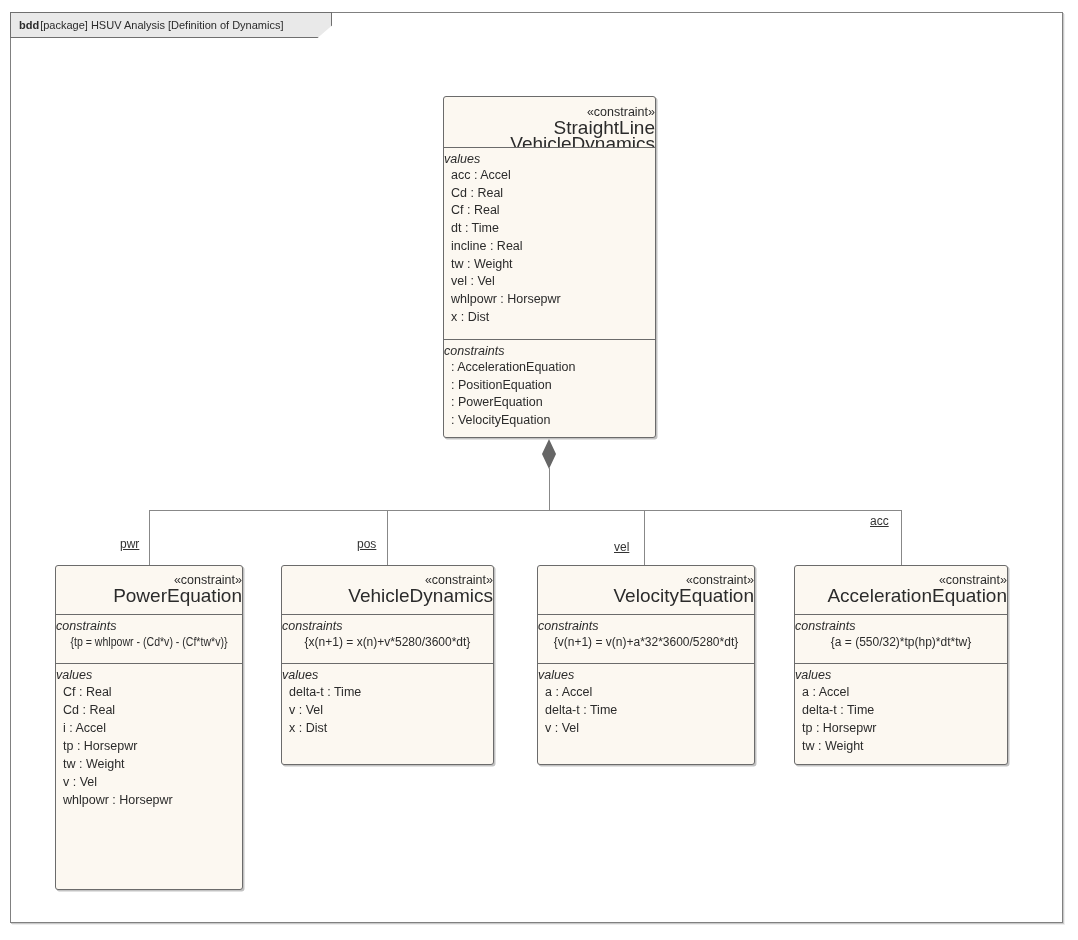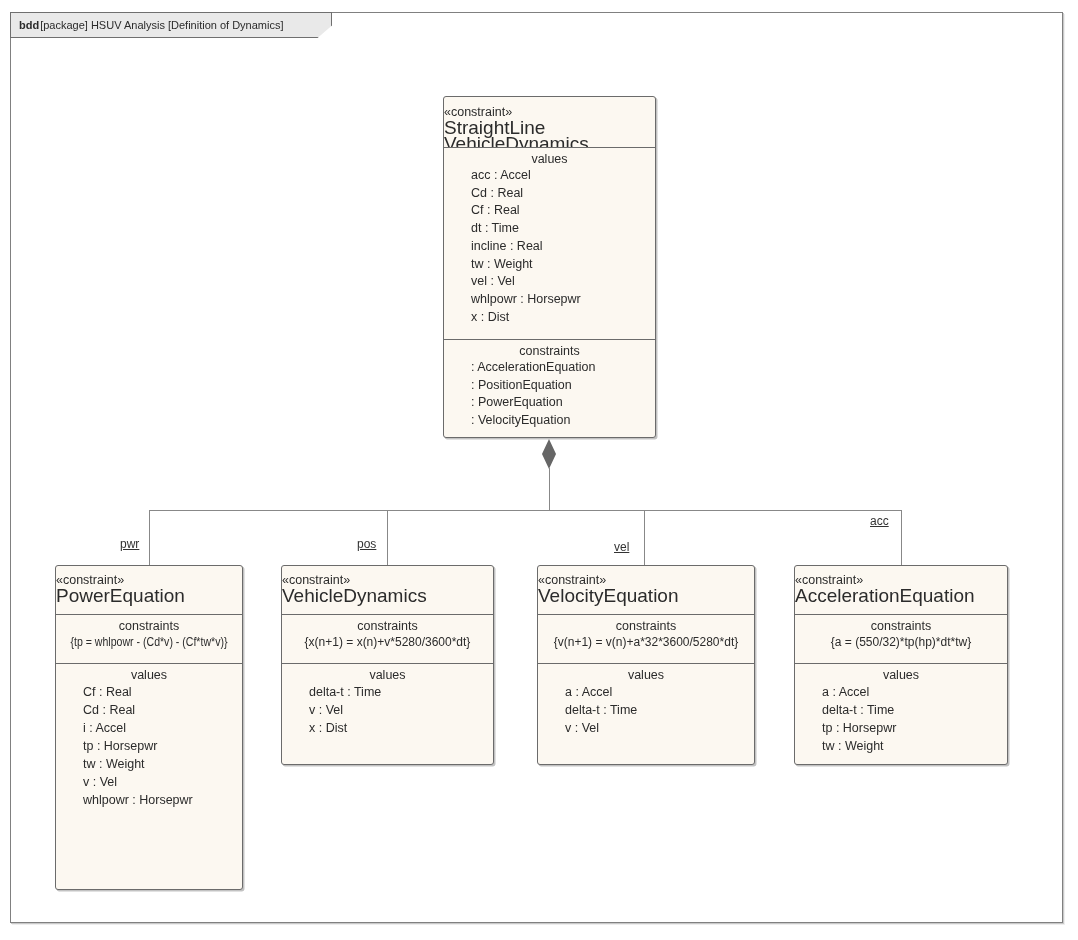--- a/index.html
+++ b/index.html
@@ -51,36 +51,36 @@
     box-sizing: border-box;
     font-size: 12.5px;
   }
   .compartment {
     border-top: 1px solid #6b6b6b;
     box-sizing: border-box;
     overflow: hidden;
   }
   .compartment:first-child { border-top: none; }
   .blk-title {
-    text-align: left;
+    text-align: right;
     padding-top: 7px;
     line-height: 16px;
   }
   .blk-stereotype { font-size: 12.5px; }
   .blk-name { font-weight: normal; font-size: 19px; }
   .comp-label {
-    text-align: center;
+    font-style: italic;
     font-size: 12.5px;
     padding-top: 4px;
     line-height: 15px;
   }
   .row {
+    padding-left: 7px;
     line-height: 17.7px;
     white-space: nowrap;
-    margin-left: 27px;
   }
   .child .row { line-height: 18px; }
   .expr {
     text-align: center;
     font-size: 12px;
     line-height: 16px;
     white-space: nowrap;
   }
   .expr.squeeze {
     transform: scaleX(0.88);

